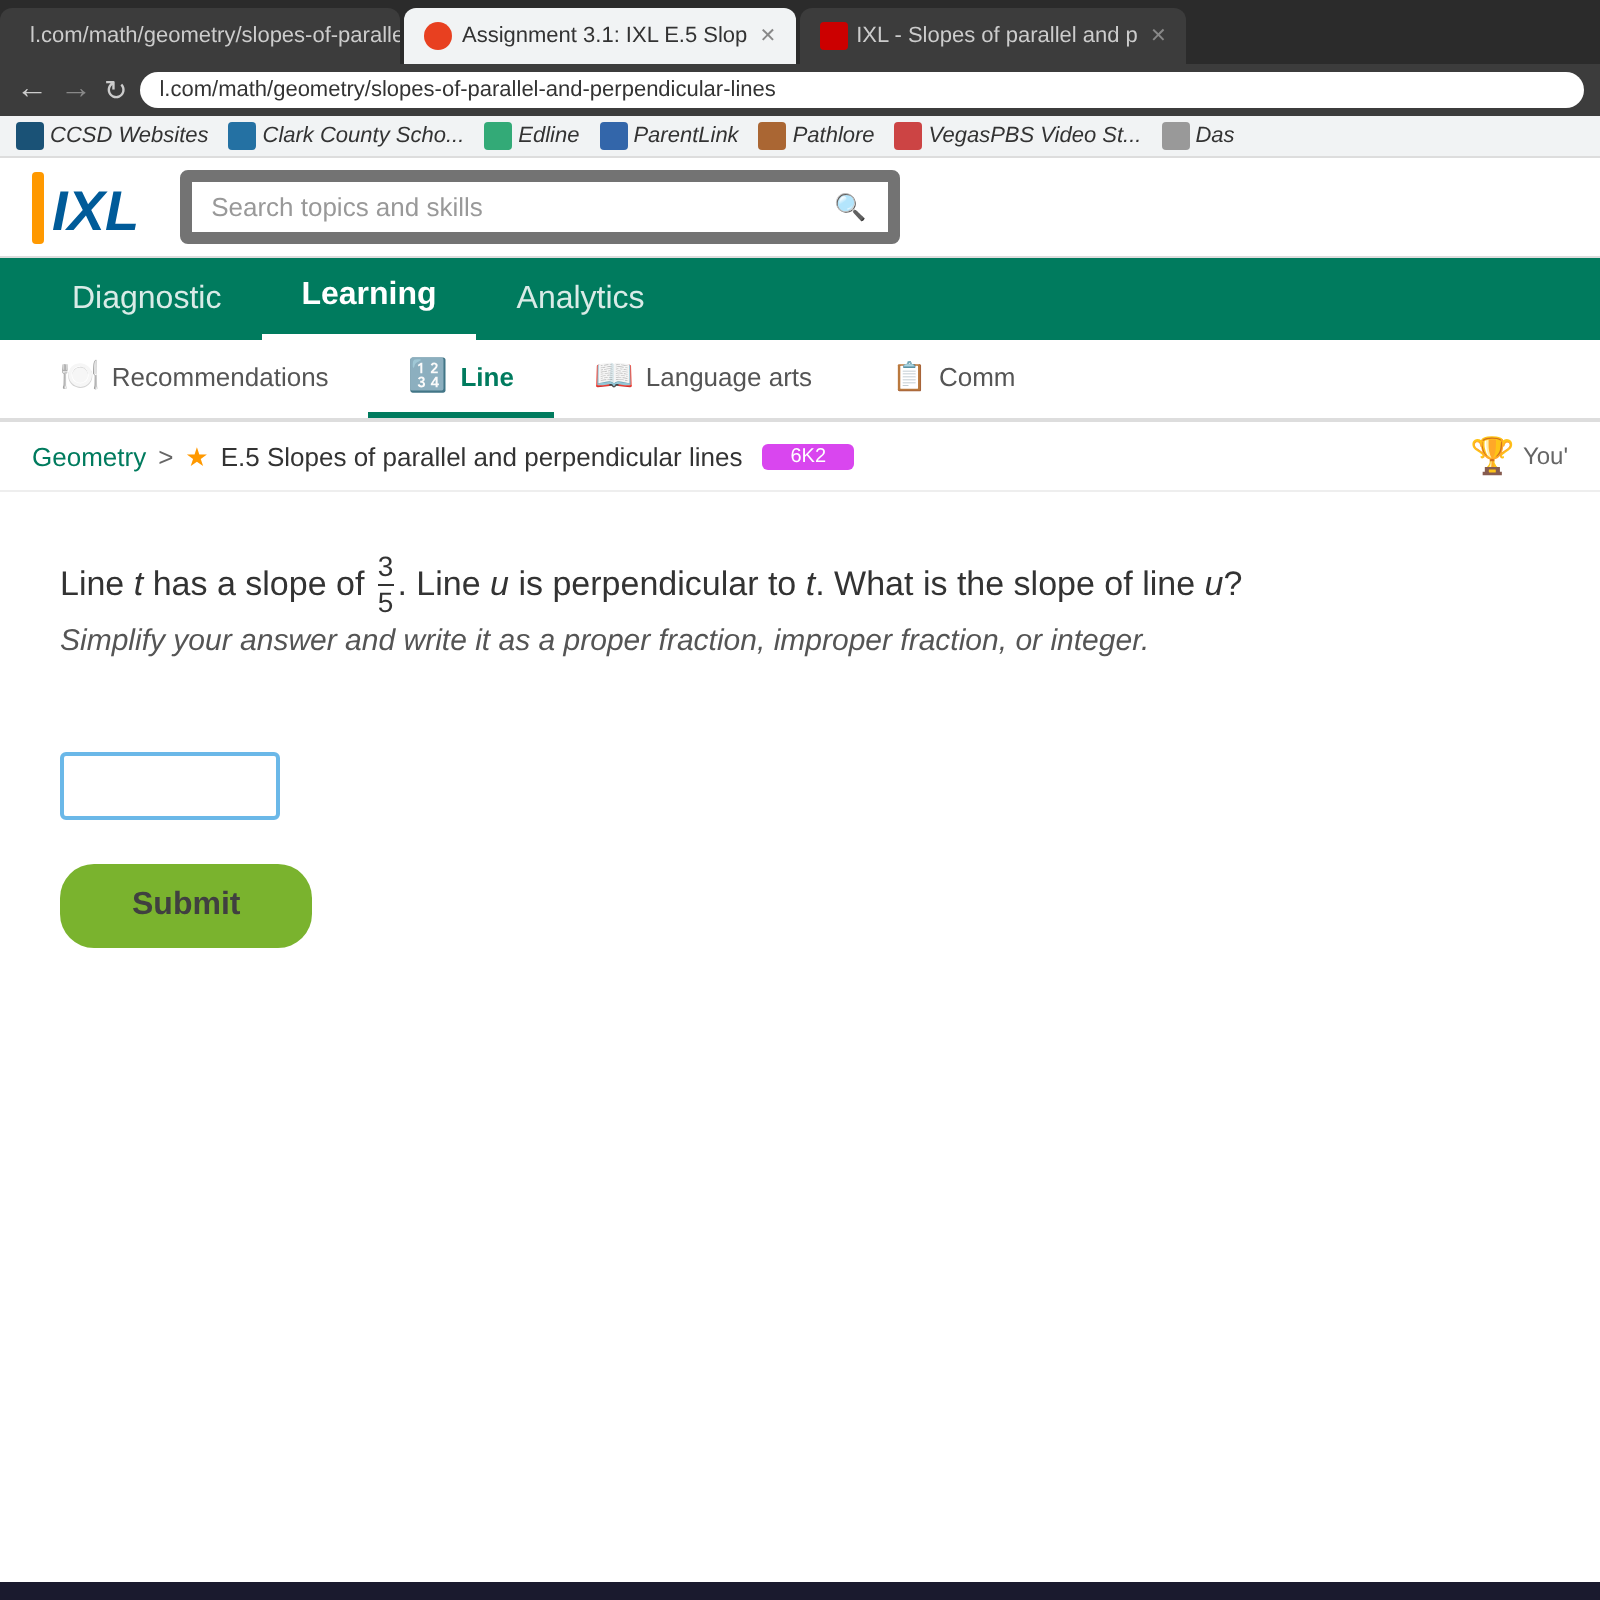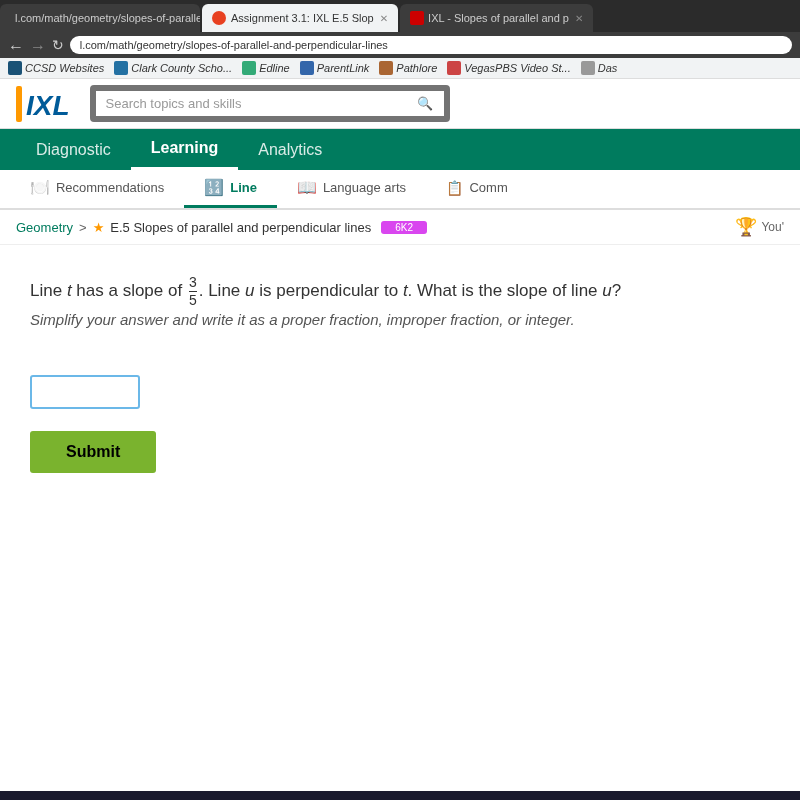--- a/index.html
+++ b/index.html
@@ -315,23 +315,23 @@
       height: 34px;
       padding: 4px 8px;
       font-size: 14px;
       outline: none;
       display: block;
       margin-bottom: 22px;
     }
 
     .submit-btn {
       background: #7ab32e;
-      color: #000000;
+      color: #404040;
       border: none;
-      border-radius: 3px;
+      border-radius: 17px;
       padding: 12px 36px;
       font-size: 16px;
       font-weight: bold;
       cursor: pointer;
       display: block;
     }
   </style>
 </head>
 <body>
 

